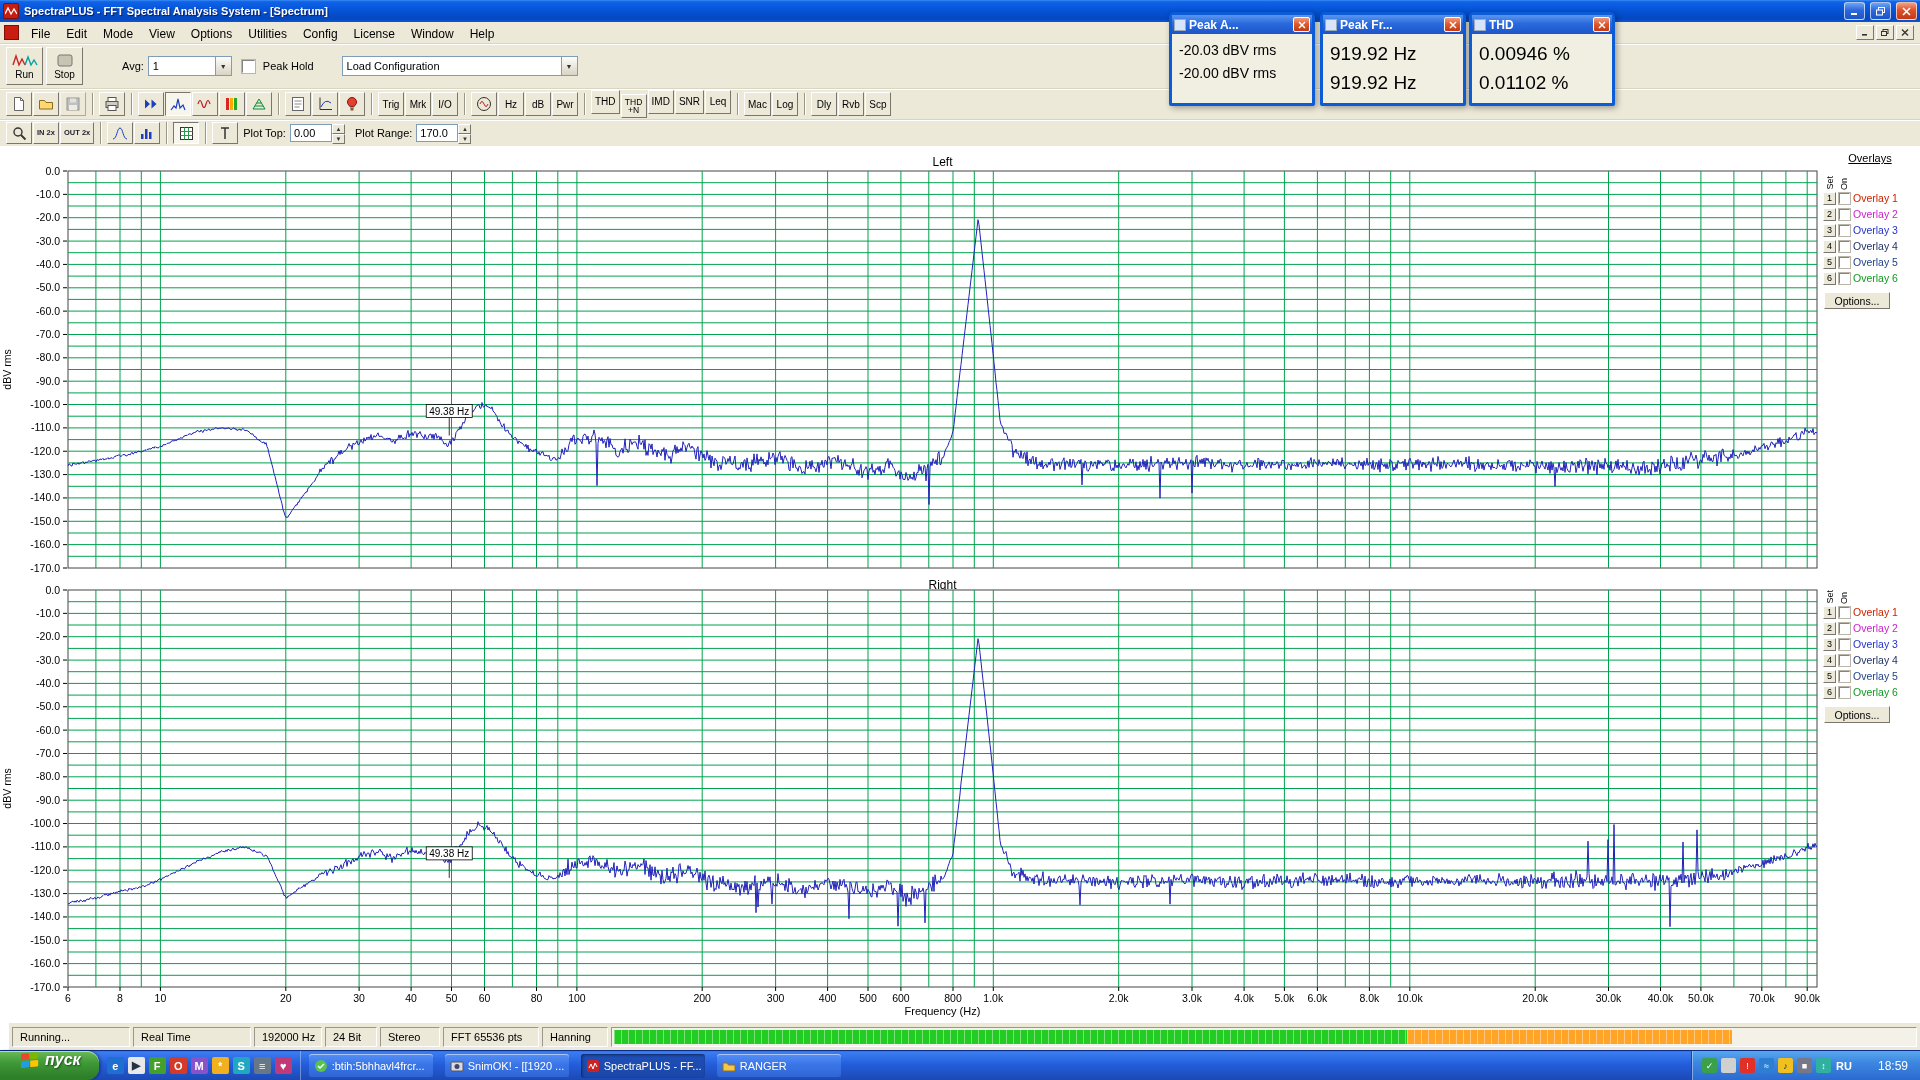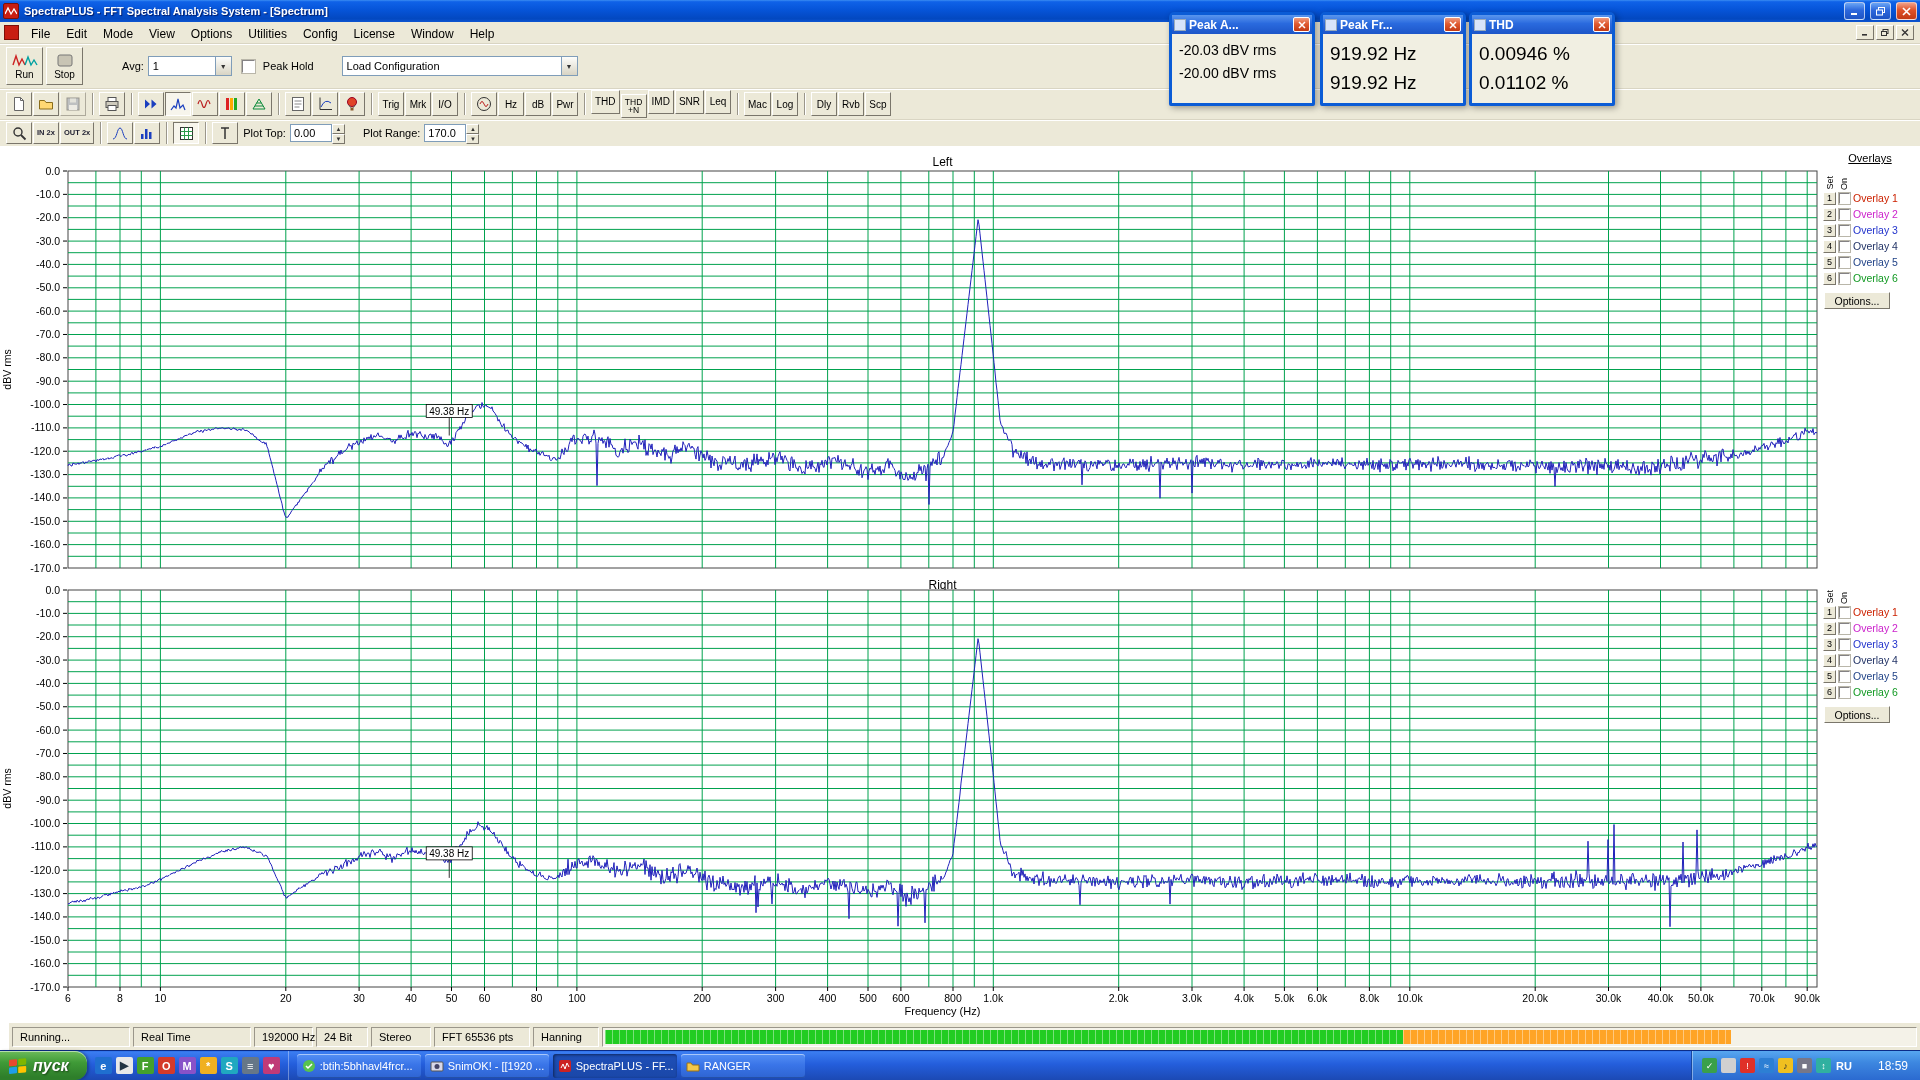--- a/index.html
+++ b/index.html
@@ -64,25 +64,25 @@
 .fw-body{padding:5px 7px;font-size:14px;line-height:23px;color:#000}
 .fw-body.large{font-size:19px;line-height:29px}
 
 .statusbar{position:absolute;top:1022px;left:9px;right:0;height:28px;background:#ece9d8;display:flex;align-items:center;gap:3px;padding:0 3px;border-top:1px solid #fff}
 .scell{height:20px;border:1px solid;border-color:#9a968a #fff #fff #9a968a;font-size:11px;display:flex;align-items:center;padding:0 7px;white-space:nowrap}
 .sprog{flex:1;height:20px;border:1px solid;border-color:#9a968a #fff #fff #9a968a;display:flex;padding:2px;background:#f4f2e8}
 .pg{height:100%;background-image:repeating-linear-gradient(90deg,rgba(255,255,255,.4) 0 1px,transparent 1px 7px)}
 
 .taskbar{position:absolute;top:1050px;left:0;right:0;height:30px;display:flex;align-items:stretch;
  background:linear-gradient(#2f71e8 0%,#3a7cf0 5%,#245edc 45%,#1c49b4 100%);border-top:1px solid #0b2c88}
-.startbtn{display:flex;align-items:center;gap:5px;padding:0 18px 0 8px;border-radius:0 12px 12px 0;
+.startbtn{display:flex;align-items:flex-start;gap:5px;padding:0 18px 0 20px;border-radius:0 12px 12px 0;
  background:linear-gradient(#6cbb5a 0%,#3f9a37 40%,#2e7e2a 90%);box-shadow:inset 0 1px rgba(255,255,255,.5),2px 0 3px rgba(0,0,0,.3);color:#fff;font-weight:bold;font-style:italic;font-size:16px;text-shadow:1px 1px 2px rgba(0,0,0,.5)}
 .quicklaunch{display:flex;align-items:center;gap:4px;padding:0 8px;margin-right:4px;border-right:1px solid rgba(255,255,255,.35)}
 .ql{width:17px;height:17px;border-radius:2px;display:flex;align-items:center;justify-content:center;font-size:11px;color:#fff;font-weight:bold}
-.taskbtns{flex:1;display:flex;align-items:center;gap:4px;padding:0 4px;overflow:hidden}
+.taskbtns{flex:1;display:flex;align-items:center;gap:12px;padding:0 4px;overflow:hidden}
 .tkb{width:124px;height:24px;flex:none;border-radius:3px;background:linear-gradient(#5490f5,#3a75e8 45%,#2e64d2);
  box-shadow:inset 0 1px rgba(255,255,255,.5),inset 0 -1px rgba(0,0,0,.2);color:#fff;font-size:11px;display:flex;align-items:center;gap:4px;padding:0 5px;white-space:nowrap;overflow:hidden}
 .tkb.active{background:linear-gradient(#1e4fb8,#1a47a8);box-shadow:inset 1px 1px 3px rgba(0,0,0,.5)}
 .tray{display:flex;align-items:center;gap:5px;padding:0 12px 0 10px;border-left:1px solid #1747a0;box-shadow:inset 1px 0 rgba(255,255,255,.4);
  background:linear-gradient(#57a7f0,#3d87e0 40%,#2b6ad0)}
 .ti{width:15px;height:15px;border-radius:2px;display:flex;align-items:center;justify-content:center;font-size:9px;color:#fff}
 .lang{color:#fff;font-size:11px;font-weight:bold}
 .clock{color:#fff;font-size:12px;margin-left:21px}
 </style>
 </head>
@@ -294,21 +294,21 @@
       </svg>
     </span>
   <span class="lbl" style="">Plot Top:</span>
   <span class="spin">
     <input class="spinval" value="0.00" style="">
     <span class="spinbtns">
         <span class="sb">▲</span>
         <span class="sb">▼</span>
       </span>
   </span>
-  <span class="lbl" style="margin-left:18px">Plot Range:</span>
+  <span class="lbl" style="margin-left:10px">Plot Range:</span>
   <span class="spin">
     <input class="spinval" value="170.0" style="">
     <span class="spinbtns">
         <span class="sb">▲</span>
         <span class="sb">▼</span>
       </span>
   </span>
 </div>
 
 <div class="client" id="client">
@@ -721,21 +721,21 @@
   </div>
   <div class="fw-body large">
     <div>0.00946 %</div>
     <div>0.01102 %</div>
   </div>
 </div>
 
 <div class="statusbar" id="statusbar">
     <div class="scell" style="width: 118px;">Running...</div>
     <div class="scell" style="width: 118px;">Real Time</div>
-    <div class="scell" style="width: 59px;">192000 Hz</div>
+    <div class="scell" style="width: 68px;">192000 Hz</div>
     <div class="scell" style="width: 52px;">24 Bit</div>
     <div class="scell" style="width: 60px;">Stereo</div>
     <div class="scell" style="width: 96px;">FFT 65536 pts</div>
     <div class="scell" style="width: 66px;">Hanning</div>
     <div class="sprog">
       <div class="pg" style="width: 61%; background-color: rgb(34, 204, 34);"></div>
       <div class="pg" style="width: 25%; background-color: rgb(255, 164, 38);"></div>
     </div>
   </div>
 

